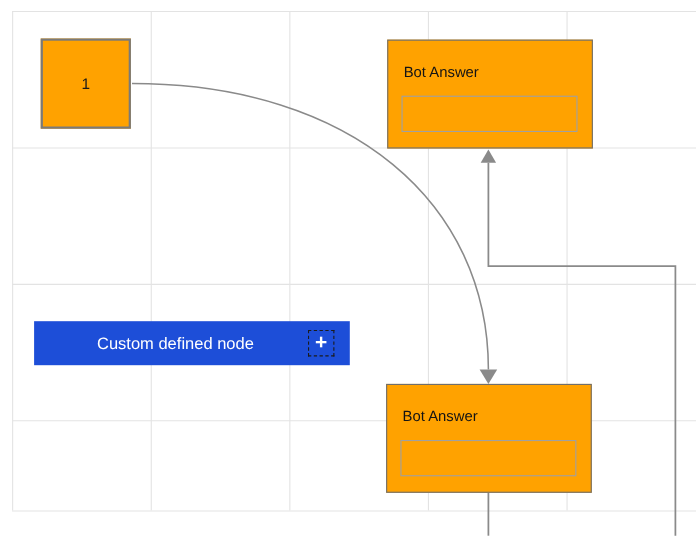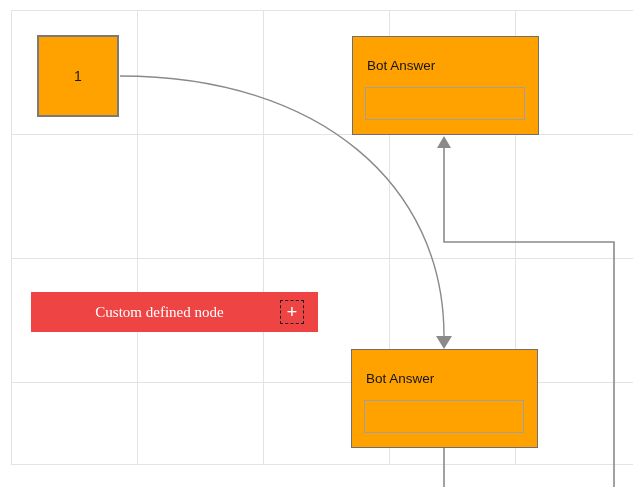--- a/index.html
+++ b/index.html
@@ -45,24 +45,23 @@
   .bot-input {
     position: absolute; left: 12px; top: 50px;
     width: 160px; height: 33px;
     border: 1px solid #a0a0a0;
     background: transparent;
     box-sizing: border-box;
   }
   .palette-item {
     position: absolute;
     left: 31px; top: 292px; width: 287px; height: 40px;
-    background: #ef4444;
+    background: #1d4ed8;
     display: flex; align-items: center; justify-content: center;
     box-sizing: border-box;
-    font-family: Liberation Serif, serif;
   }
   .palette-label {
     color: #ffffff; font-size: 15px;
     padding-right: 30px;
     white-space: nowrap;
   }
   .plus-box {
     position: absolute; right: 14px; top: 50%;
     width: 24px; height: 24px;
     margin-top: -12px;

